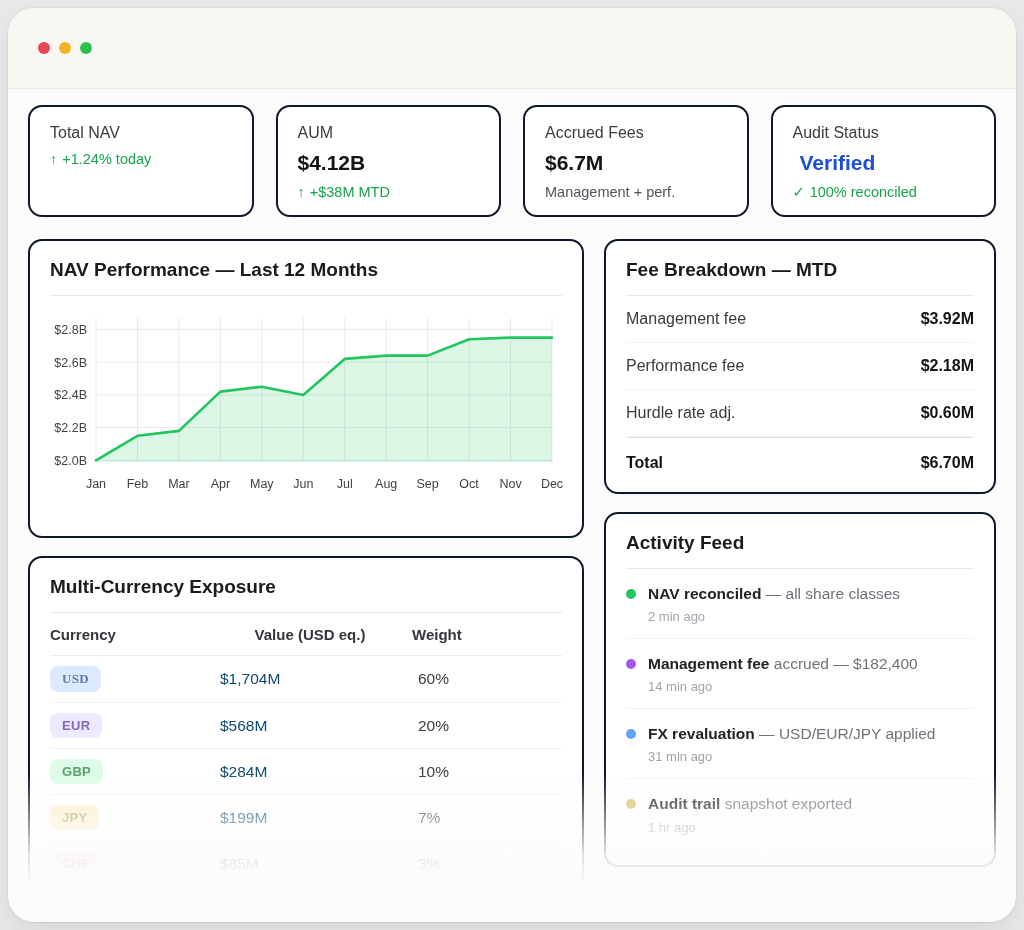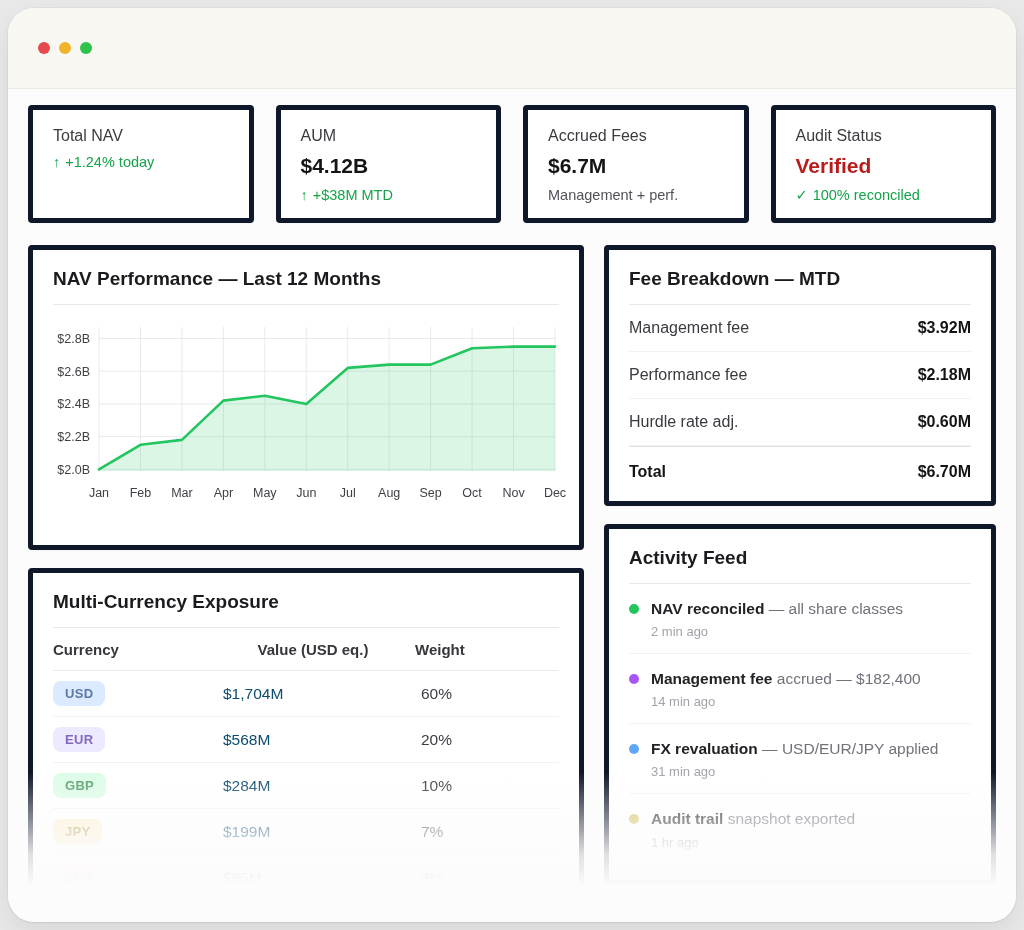--- a/index.html
+++ b/index.html
@@ -27,31 +27,31 @@
   }
   .dot { width: 12px; height: 12px; border-radius: 50%; display: inline-block; }
   .dot.red    { background: #e5484d; }
   .dot.yellow { background: #f0b429; }
   .dot.green  { background: #2bc24e; }
 
   .content { padding: 16px 20px 0; }
 
   .card {
     background: #ffffff;
-    border: 5px solid #0f172a;
-    border-radius: 4px;
+    border: 2px solid #0f172a;
+    border-radius: 14px;
     box-shadow: 0 1px 2px rgba(16,24,40,.03);
   }
 
   
   .kpi-row { display: grid; grid-template-columns: repeat(4, 1fr); gap: 22px; }
   .kpi { padding: 17px 20px 15px; }
   .kpi-label { font-size: 16px; color: #3b3b41; margin-bottom: 9px; }
   .kpi-value { font-size: 21px; font-weight: 700; color: #141417; margin-bottom: 9px; }
-  .kpi-value.green { color: #b91c1c; }
+  .kpi-value.green { color: #1d4ed8; margin-left: 7px; }
   .kpi-delta { font-size: 14.5px; color: #16a34a; }
   .kpi-delta.gray { color: #52525b; }
   .kpi-delta .icon:not(:empty) { margin-right: 5px; }
 
   
   .main-grid { display: grid; grid-template-columns: 556px 1fr; gap: 20px; margin-top: 22px; align-items: start; }
   .col { display: flex; flex-direction: column; gap: 18px; }
 
   .panel { padding: 18px 20px 16px; }
   .panel h2 {
@@ -184,21 +184,21 @@
         </section>
 
         <section class="card panel">
           <h2>Multi-Currency Exposure</h2>
           <div class="t-head">
             <div>Currency</div>
             <div>Value (USD eq.)</div>
             <div>Weight</div>
           </div>
           <div class="t-row">
-            <div><span class="badge" style="background-color: rgb(219, 234, 254); color: rgb(91, 123, 166);">USD</span></div>
+            <div><span class="badge" style="background-color: rgb(219, 234, 254); color: rgb(91, 123, 166); font-family: Liberation Serif, serif;">USD</span></div>
             <div class="t-val">$1,704M</div>
             <div class="t-weight">60%</div>
           </div>
           <div class="t-row">
             <div><span class="badge" style="background-color: rgb(237, 233, 254); color: rgb(132, 104, 191);">EUR</span></div>
             <div class="t-val">$568M</div>
             <div class="t-weight">20%</div>
           </div>
           <div class="t-row">
             <div><span class="badge" style="background-color: rgb(220, 252, 231); color: rgb(88, 160, 108); text-align: right;">GBP</span></div>

